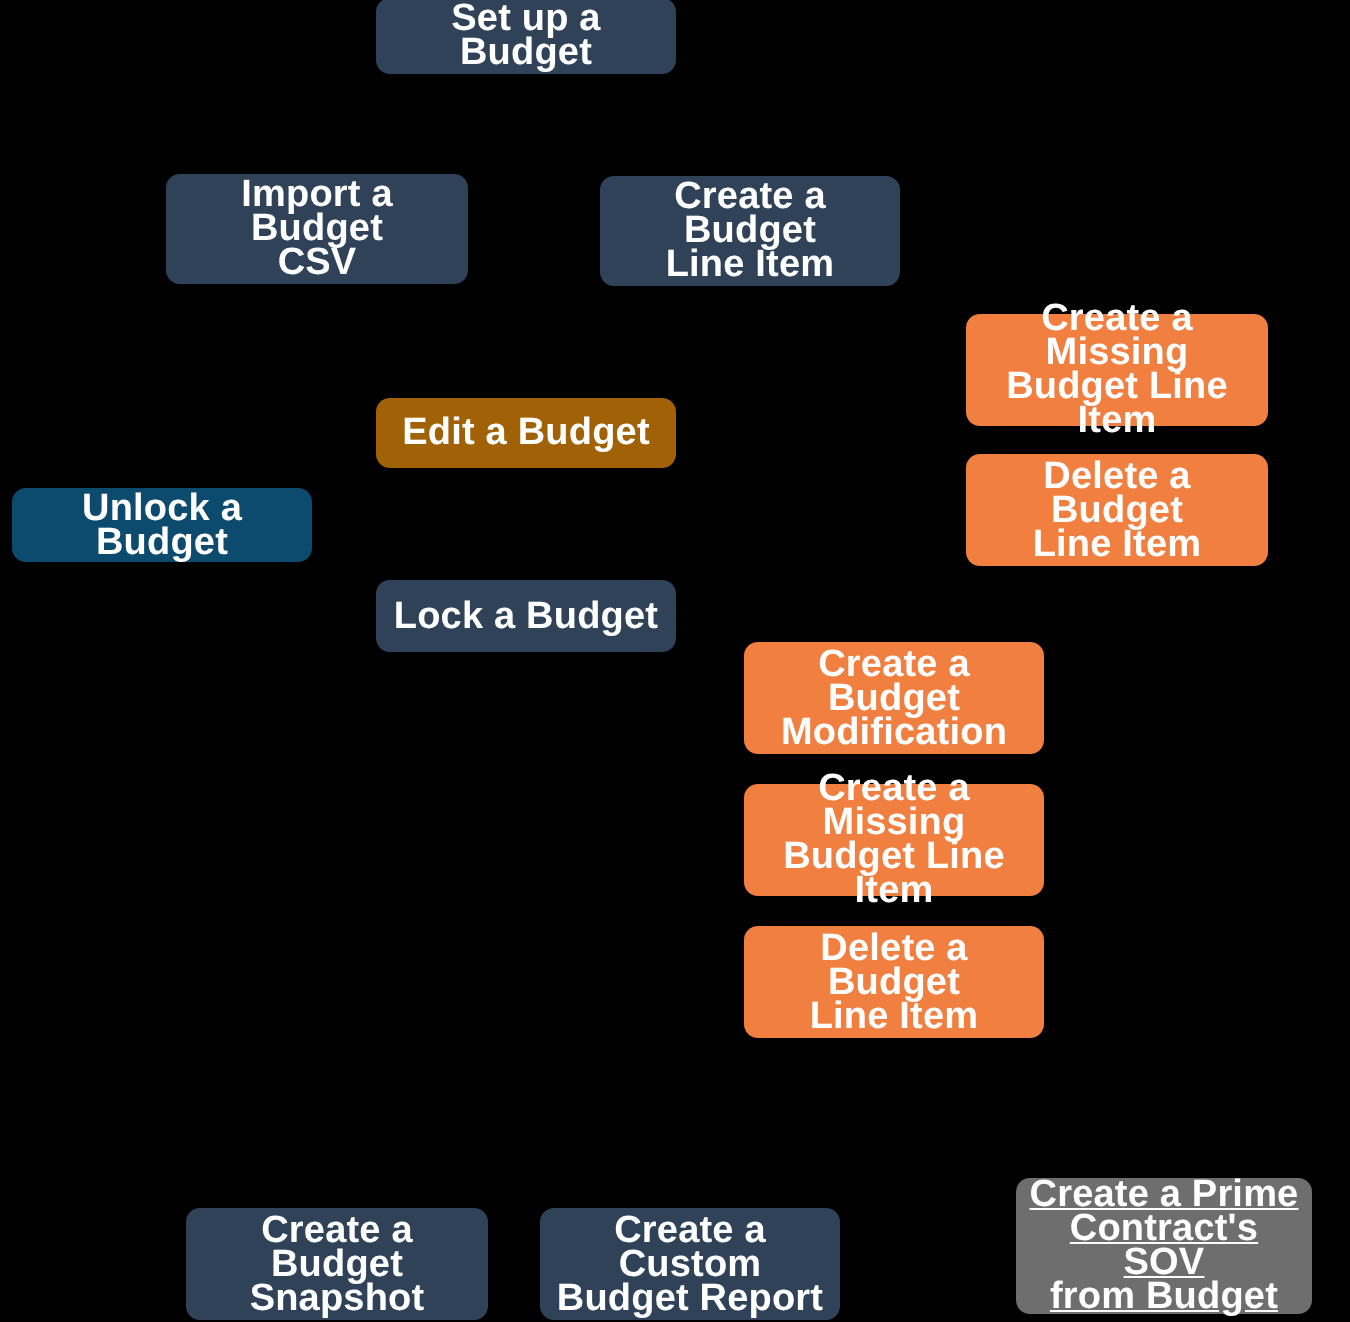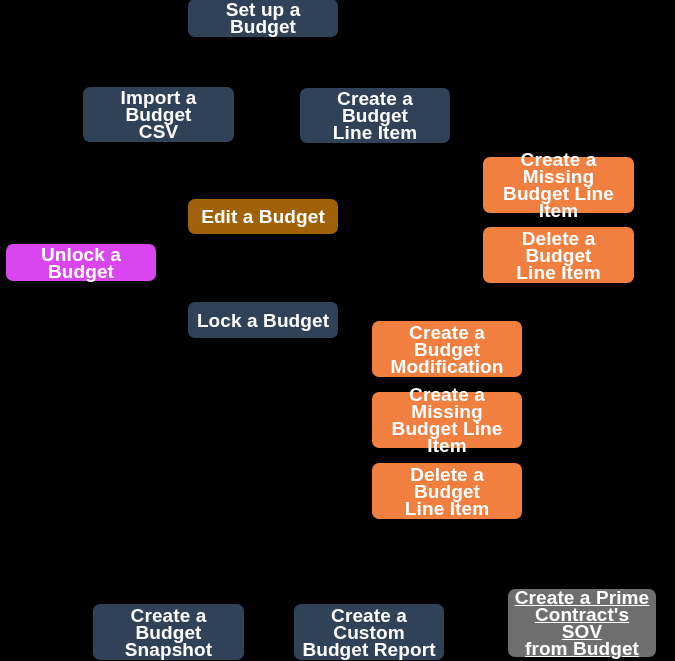--- a/index.html
+++ b/index.html
@@ -43,28 +43,28 @@
     <div class="node navy" style="left: 188px; top: -1px; width: 150px; height: 38px; background: rgb(47, 66, 88); color: rgb(255, 255, 255);"><span>Set up a Budget</span></div>
     <div class="node navy" style="left: 83px; top: 87px; width: 151px; height: 55px; background: rgb(47, 66, 88); color: rgb(255, 255, 255);"><span>Import a Budget
 CSV</span></div>
     <div class="node navy" style="left: 300px; top: 88px; width: 150px; height: 55px; background: rgb(47, 66, 88); color: rgb(255, 255, 255);"><span>Create a Budget
 Line Item</span></div>
     <div class="node orange" style="left: 483px; top: 157px; width: 151px; height: 56px; background: rgb(240, 127, 64); color: rgb(255, 255, 255);"><span>Create a Missing
 Budget Line Item</span></div>
     <div class="node navy" style="left: 188px; top: 199px; width: 150px; height: 35px; background: #a16207; color: rgb(255, 255, 255);"><span>Edit a Budget</span></div>
     <div class="node orange" style="left: 483px; top: 227px; width: 151px; height: 56px; background: rgb(240, 127, 64); color: rgb(255, 255, 255);"><span>Delete a Budget
 Line Item</span></div>
-    <div class="node navy" style="left: 6px; top: 244px; width: 150px; height: 37px; background: #d946ef; color: rgb(255, 255, 255);"><span>Unlock a Budget</span></div>
-    <div class="node navy" style="left: 188px; top: 290px; width: 150px; height: 36px; background: rgb(47, 66, 88); color: rgb(255, 255, 255); margin-top: 12px;"><span>Lock a Budget</span></div>
+    <div class="node navy" style="left: 6px; top: 244px; width: 150px; height: 37px; background: #0c4a6e; color: rgb(255, 255, 255);"><span>Unlock a Budget</span></div>
+    <div class="node navy" style="left: 188px; top: 290px; width: 150px; height: 36px; background: rgb(47, 66, 88); color: rgb(255, 255, 255);"><span>Lock a Budget</span></div>
     <div class="node orange" style="left: 372px; top: 321px; width: 150px; height: 56px; background: rgb(240, 127, 64); color: rgb(255, 255, 255);"><span>Create a Budget
 Modification</span></div>
     <div class="node orange" style="left: 372px; top: 392px; width: 150px; height: 56px; background: rgb(240, 127, 64); color: rgb(255, 255, 255);"><span>Create a Missing
 Budget Line Item</span></div>
     <div class="node orange" style="left: 372px; top: 463px; width: 150px; height: 56px; background: rgb(240, 127, 64); color: rgb(255, 255, 255);"><span>Delete a Budget
 Line Item</span></div>
     <div class="node gray" style="left: 508px; top: 589px; width: 148px; height: 68px; background: rgb(110, 110, 110); color: rgb(255, 255, 255); text-decoration: underline;"><span>Create a Prime
 Contract's SOV
 from Budget</span></div>
     <div class="node navy" style="left: 93px; top: 604px; width: 151px; height: 56px; background: rgb(47, 66, 88); color: rgb(255, 255, 255);"><span>Create a Budget
 Snapshot</span></div>
-    <div class="node navy" style="left: 294px; top: 604px; width: 150px; height: 56px; background: rgb(47, 66, 88); color: rgb(255, 255, 255);"><span>Create a Custom
+    <div class="node navy" style="left: 270px; top: 604px; width: 150px; height: 56px; background: rgb(47, 66, 88); color: rgb(255, 255, 255);"><span>Create a Custom
 Budget Report</span></div>
   </div>
 
 </body></html>

